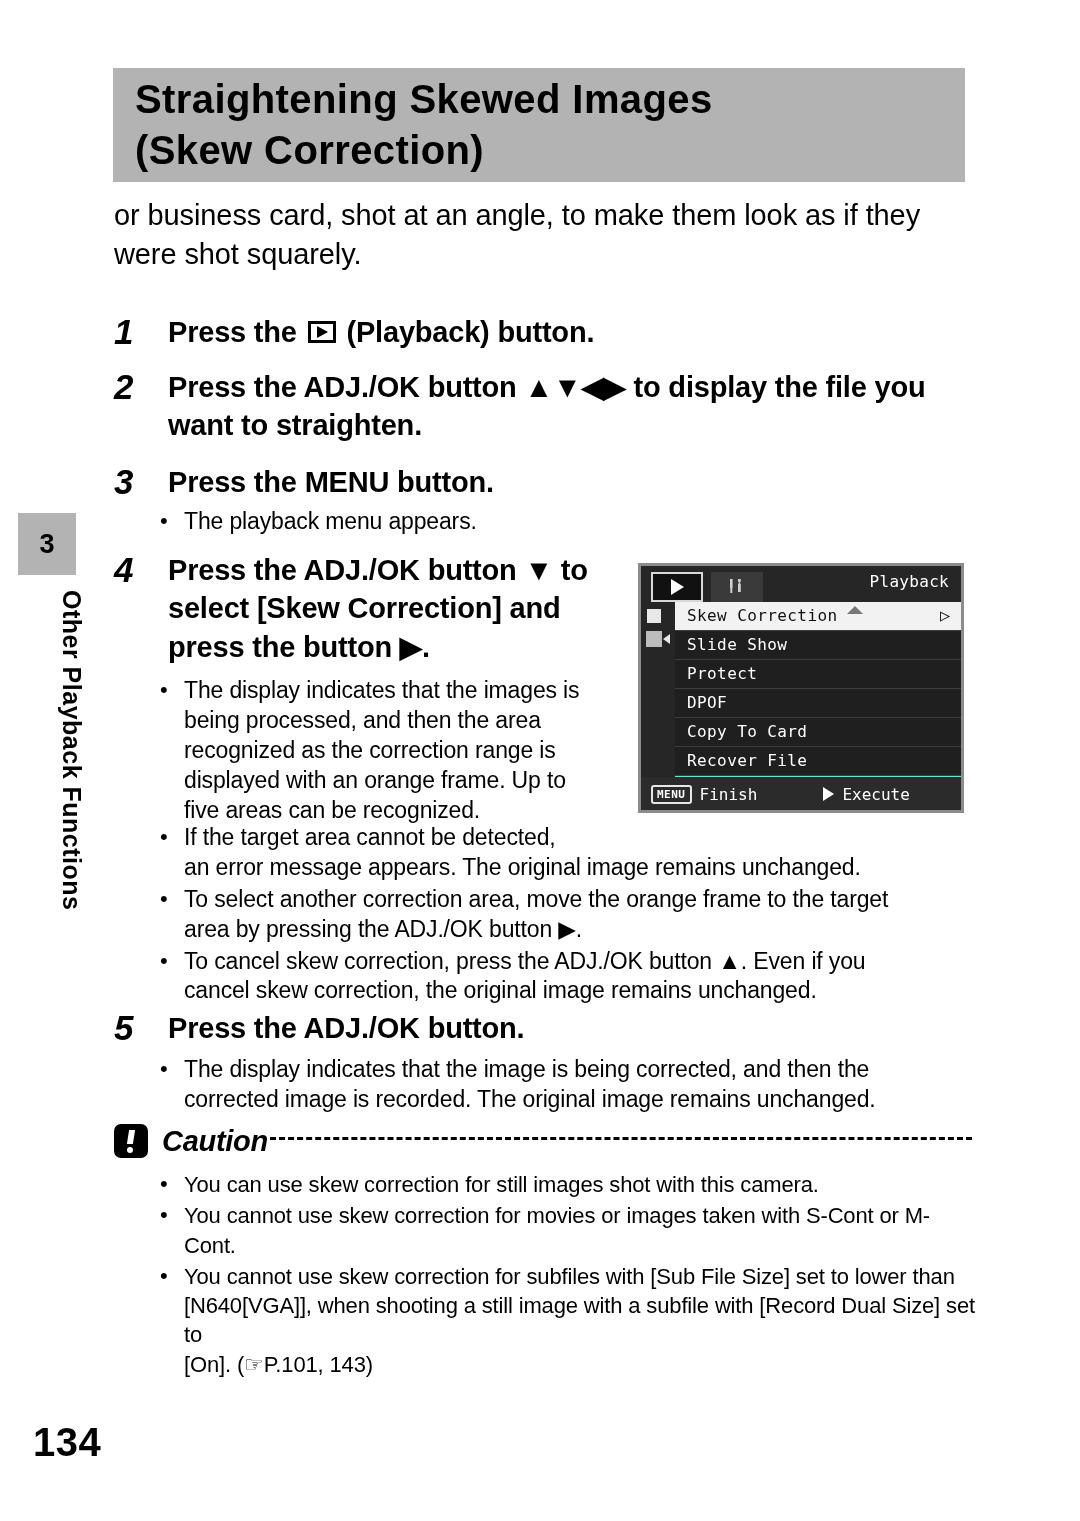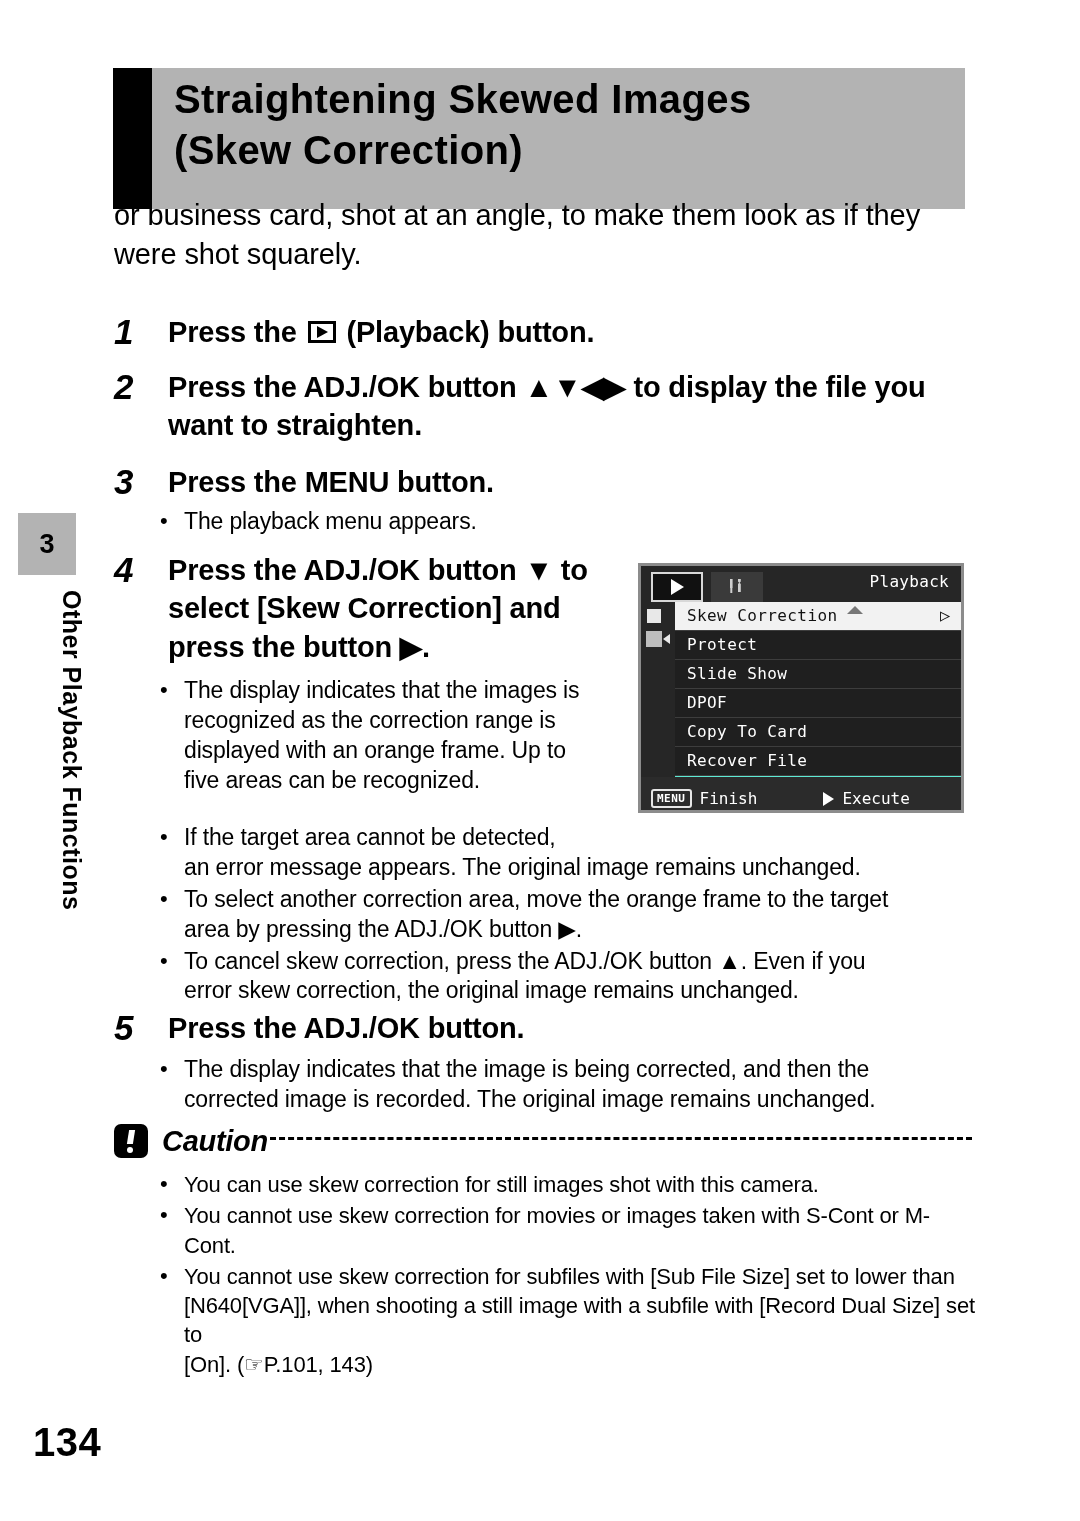--- a/index.html
+++ b/index.html
@@ -43,24 +43,25 @@
     letter-spacing: 0.5px;
     white-space: nowrap;
   }
 
   
   .heading-wrap {
     position: absolute;
     left: 113px;
     top: 68px;
     width: 852px;
-    height: 141px;
+    height: 114px;
     background: #b3b3b3;
     display: flex;
     align-items: stretch;
+    flex-direction: column;
   }
   .heading-bar {
     width: 39px;
     background: #000000;
     flex: 0 0 auto;
   }
   .heading-text {
     flex: 1 1 auto;
     padding-left: 22px;
     padding-top: 6px;
@@ -337,24 +338,24 @@
     position: absolute;
     left: -11px; top: -9px;
     color: #111;
     font-size: 17px;
     line-height: 17px;
   }
   .cam-bottom {
     height: 26px;
     background: #2b2b2b;
     display: flex;
-    align-items: flex-start;
+    align-items: center;
     color: #fff;
     font-size: 16px;
-    padding: 12px 10px;
+    padding: 4px 10px;
     position: relative;
   }
   .menu-key {
     border: 2px solid #e6e6e6;
     border-radius: 3px;
     font-size: 11px;
     font-weight: bold;
     padding: 1px 4px;
     margin-right: 8px;
     letter-spacing: 0.5px;
@@ -451,20 +452,21 @@
     <span class="sline">select [Skew Correction] and</span>
     <span class="sline">press the button ▶.</span>
   </div>
 </div>
 
 <div class="bullets" id="bullets4">
   <div class="bullet">
     <span class="dot">•</span>
     <span class="btext">
       <span class="bline">The display indicates that the images is</span>
+      <span class="bline">being processed, and then the area</span>
       <span class="bline">recognized as the correction range is</span>
       <span class="bline">displayed with an orange frame. Up to</span>
       <span class="bline">five areas can be recognized.</span>
     </span>
   </div>
 </div>
 
 <div class="bullets" id="bullets4b">
   <div class="bullet">
     <span class="dot">•</span>
@@ -477,21 +479,21 @@
     <span class="dot">•</span>
     <span class="btext">
       <span class="bline">To select another correction area, move the orange frame to the target</span>
       <span class="bline">area by pressing the ADJ./OK button ▶.</span>
     </span>
   </div>
   <div class="bullet">
     <span class="dot">•</span>
     <span class="btext">
       <span class="bline">To cancel skew correction, press the ADJ./OK button ▲. Even if you</span>
-      <span class="bline">error skew correction, the original image remains unchanged.</span>
+      <span class="bline">cancel skew correction, the original image remains unchanged.</span>
     </span>
   </div>
 </div>
 
 <div class="camera-shot">
   <div class="cam-top">
     <div class="cam-tab">
       <span class="play-glyph"></span>
     </div>
     <div class="cam-tab inactive">
@@ -511,24 +513,24 @@
       <div class="rail-sq"></div>
       <div class="rail-sq2"></div>
     </div>
     <div class="cam-list">
       <div class="cam-item selected">
         <span>Skew Correction</span>
         <span class="arrow-up"></span>
         <span class="arrow-right"></span>
       </div>
       <div class="cam-item">
-        <span>Protect</span>
+        <span>Slide Show</span>
       </div>
       <div class="cam-item">
-        <span>Slide Show</span>
+        <span>Protect</span>
       </div>
       <div class="cam-item">
         <span>DPOF</span>
       </div>
       <div class="cam-item">
         <span>Copy To Card</span>
       </div>
       <div class="cam-item">
         <span>Recover File</span>
       </div>

